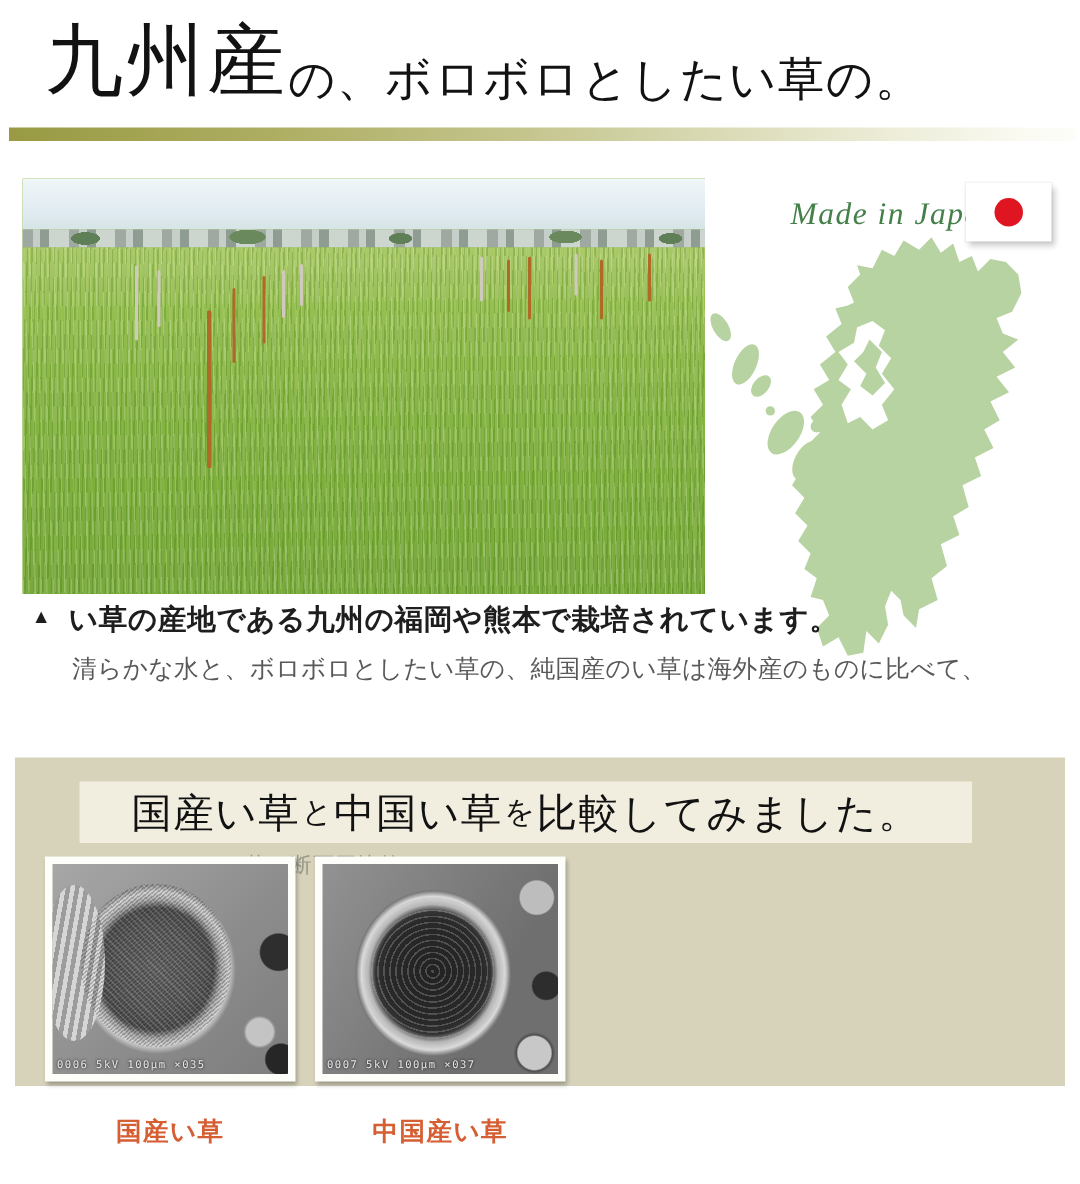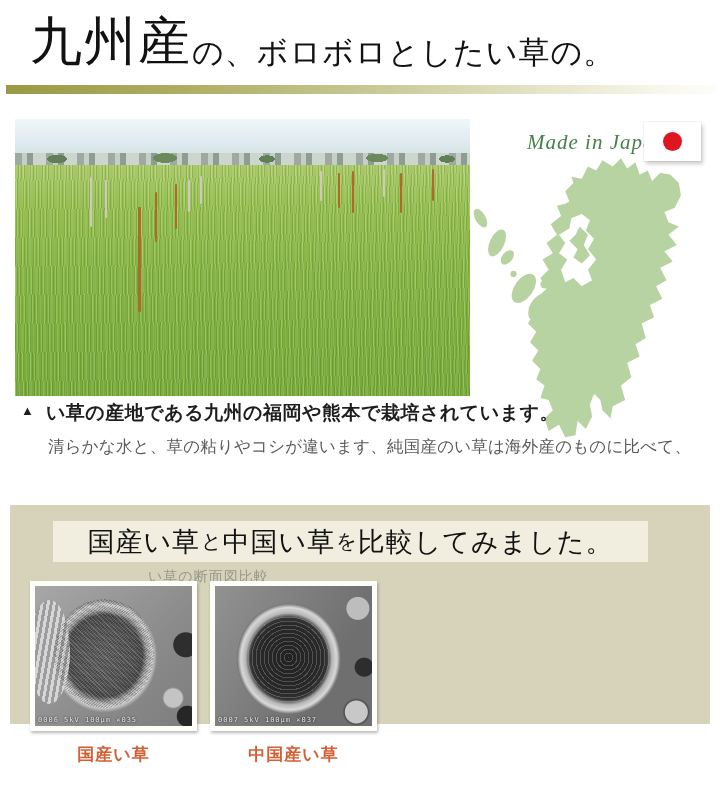--- a/index.html
+++ b/index.html
@@ -64,21 +64,21 @@
   .compare-panel{position:absolute;left:10px;top:505px;width:700px;height:219px;background:#d7d3bb;}
   .compare-title-box{
     position:absolute;left:43px;top:16px;width:595px;height:41px;background:#f1eee0;
     display:flex;align-items:center;justify-content:center;
     font-family:"Liberation Serif", serif;color:#121212;white-space:nowrap;
   }
   .ct-lg{font-size:27px;letter-spacing:1px;}
   .ct-sm{font-size:20px;padding:0 1px;}
   .compare-caption{position:absolute;left:138px;top:63px;font-size:14px;color:#98978a;letter-spacing:1px;}
   .sem{
-    position:absolute;top:76px;width:167px;height:150px;background:#fdfdfa;
+    position:absolute;top:66px;width:167px;height:150px;background:#fdfdfa;
     box-sizing:border-box;padding:5px;box-shadow:1px 2px 3px rgba(0,0,0,.28);
   }
   .sem-1{left:20px;} .sem-2{left:200px;}
   .sem-inner{position:relative;width:100%;height:100%;overflow:hidden;}
   .sem-inner.domestic{
     background:
       radial-gradient(circle at 88% 80%, #c4c4c4 0 9px, #9a9a9a 10px, rgba(0,0,0,0) 11px),
       radial-gradient(circle at 96% 42%, #2e2e2e 0 12px, rgba(0,0,0,0) 13px),
       radial-gradient(circle at 97% 93%, #262626 0 10px, rgba(0,0,0,0) 11px),
       radial-gradient(ellipse 62px 66px at 44% 50%, #646464 0%, #585858 45%, #4e4e4e 62%, #a9a9a9 70%, #d0d0d0 78%, #8f8f8f 85%, rgba(0,0,0,0) 86%),
@@ -174,21 +174,21 @@
   </g>
   <path fill="#ffffff" d="M112,60 L120,66 L116,76 L124,84 L118,94 L126,104 L118,114 L122,124 L112,130 L104,122 L96,126 L92,114 L98,104 L90,98 L96,88 L90,80 L100,74 L102,64 Z"></path>
   <path fill="#b7d3a1" d="M110,72 L118,80 L114,90 L120,100 L112,108 L104,102 L108,94 L100,86 L106,80 Z"></path>
 </svg>
 
 <div class="intro-headline">
   <span class="intro-bullet">▲</span>
   <span class="intro-headline-text">い草の産地である九州の福岡や熊本で栽培されています。</span>
 </div>
 <div class="intro-body">
-  <div>清らかな水と、草の粘りやコシが違います、純国産のい草は海外産のものに比べて、</div>
+  <div>清らかな水と、ボロボロとしたい草の、純国産のい草は海外産のものに比べて、</div>
 </div>
 
 <div class="compare-panel">
   <div class="compare-title-box">
     <span class="ct-lg">国産い草</span>
       <span class="ct-sm">と</span>
       <span class="ct-lg">中国い草</span>
       <span class="ct-sm">を</span>
       <span class="ct-lg">比較してみました。</span>
   </div>

